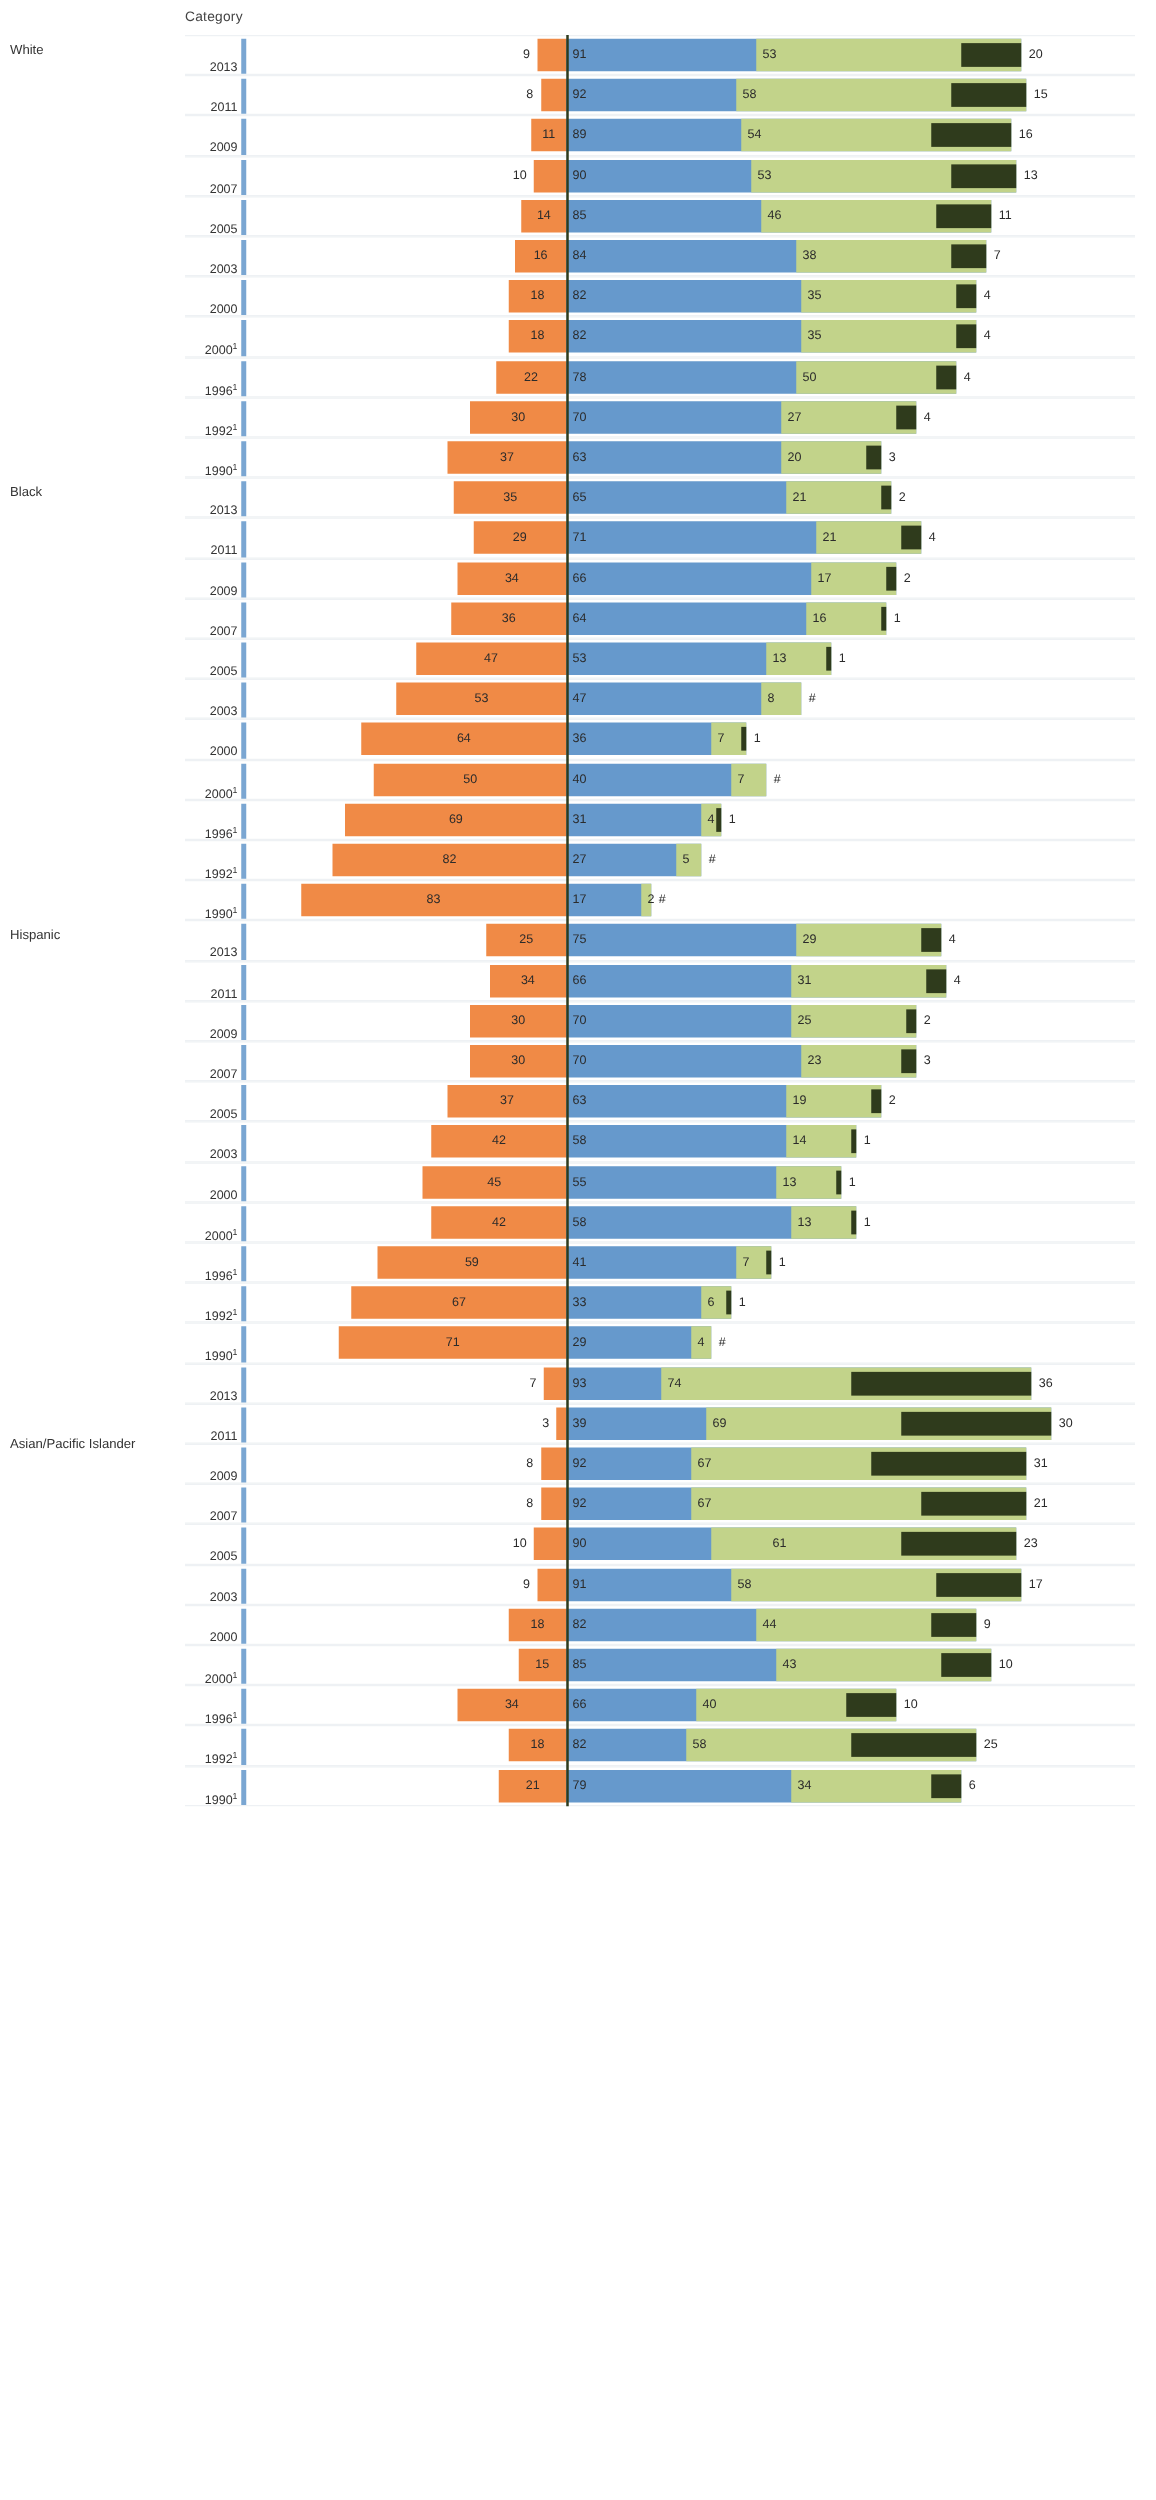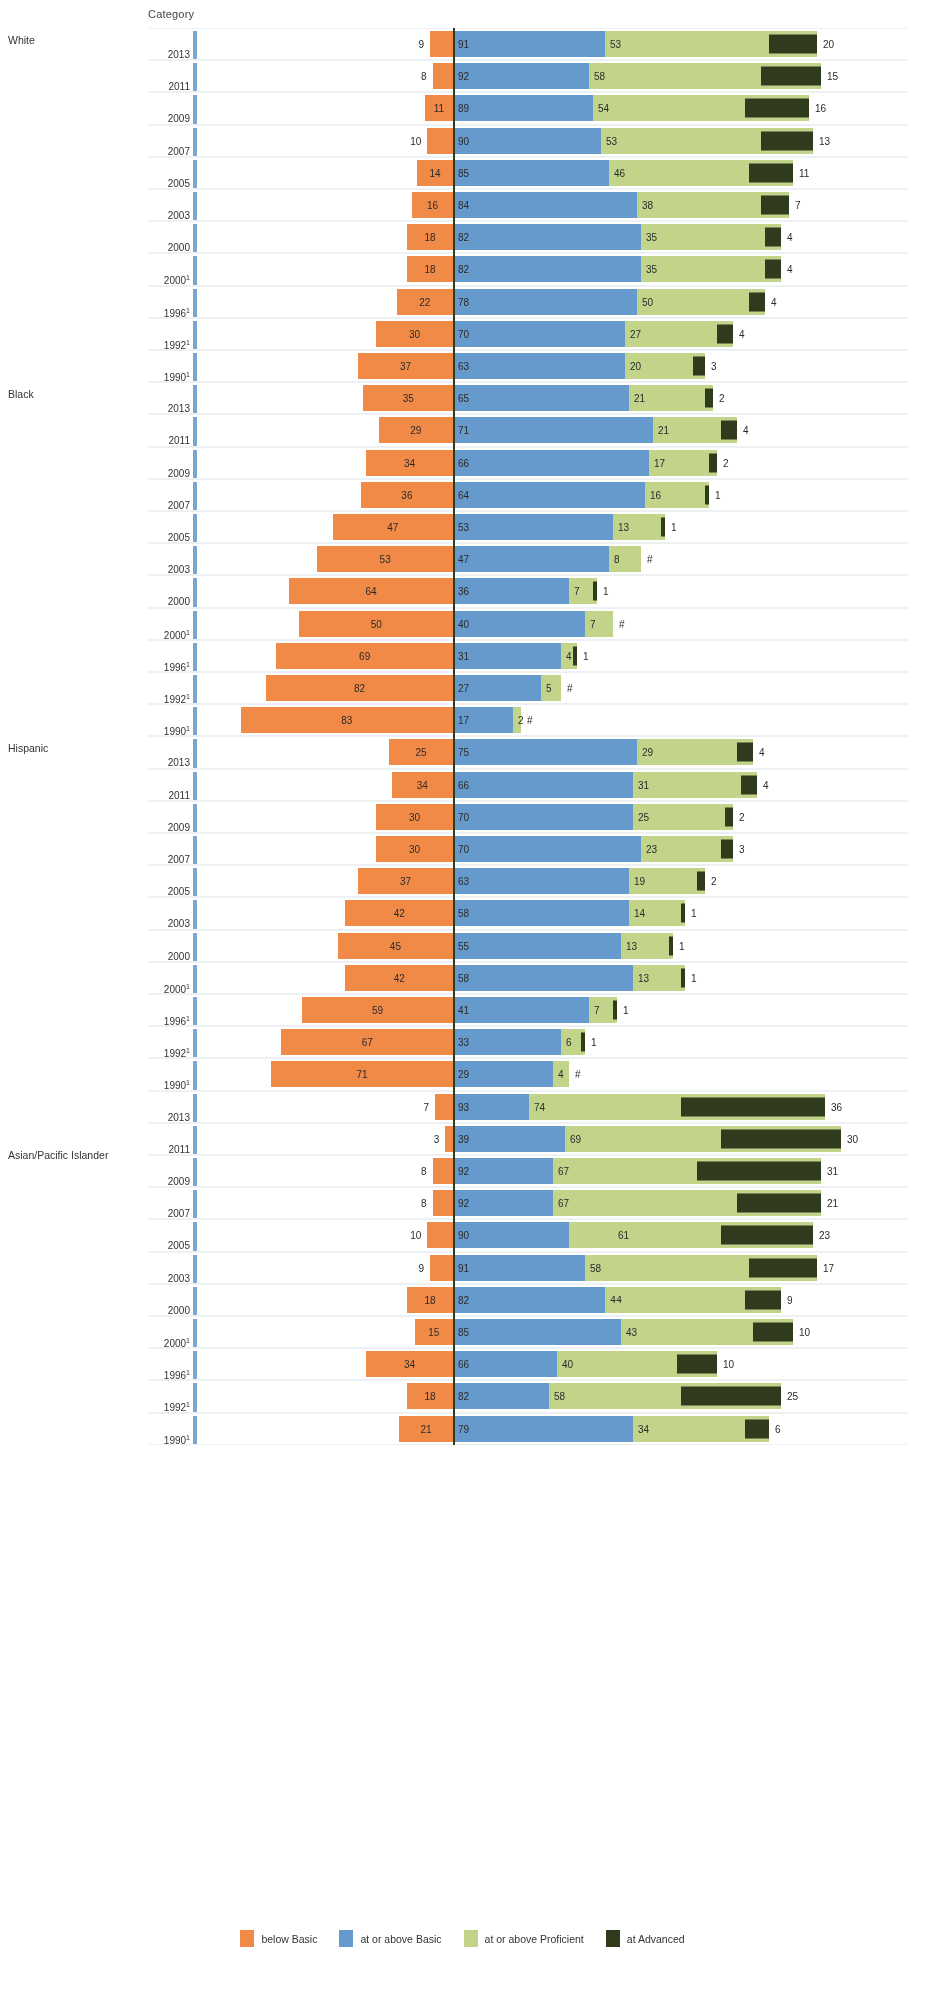--- a/index.html
+++ b/index.html
@@ -659,21 +659,21 @@
       <div class="row" style="top: 1283.8px; height: 32.2px;">
         <div class="ylabel" style="top: 20.1px;">2000</div>
         <div class="tick" style="top: 2px; height: 28.2px;"></div>
         <div class="plot">
           <div class="seg seg-below" style="left: 209.92px; width: 46.08px; height: 26px;"></div>
           <div class="seg seg-basic" style="left: 256px; width: 328px; height: 26px;"></div>
           <div class="seg seg-prof" style="left: 408px; width: 176px; height: 26px;"></div>
           <div class="seg seg-adv" style="left: 548px; width: 36px; height: 19px;"></div>
           <div class="seg-label" style="left: 209.92px; width: 46.08px; text-align: center;">18</div>
           <div class="seg-label" style="left: 261px; width: 30px; text-align: left;">82</div>
-          <div class="seg-label" style="left: 413px; width: 30px; text-align: left; font-family: Liberation Mono, monospace;">44</div>
+          <div class="seg-label" style="left: 413px; width: 30px; text-align: left;">44</div>
           <div class="seg-label" style="left: 590px; width: 30px; text-align: left;">9</div>
         </div>
       </div>
       <div class="row" style="top: 1316px; height: 32.2px;">
         <div class="ylabel" style="top: 20.1px;">2000<sup>1</sup></div>
         <div class="tick" style="top: 2px; height: 28.2px;"></div>
         <div class="plot">
           <div class="seg seg-below" style="left: 217.6px; width: 38.4px; height: 26px;"></div>
           <div class="seg seg-basic" style="left: 256px; width: 340px; height: 26px;"></div>
           <div class="seg seg-prof" style="left: 424px; width: 172px; height: 26px;"></div>
@@ -721,32 +721,14 @@
           <div class="seg seg-prof" style="left: 436px; width: 136px; height: 26px;"></div>
           <div class="seg seg-adv" style="left: 548px; width: 24px; height: 19px;"></div>
           <div class="seg-label" style="left: 202.24px; width: 53.76px; text-align: center;">21</div>
           <div class="seg-label" style="left: 261px; width: 30px; text-align: left;">79</div>
           <div class="seg-label" style="left: 441px; width: 30px; text-align: left;">34</div>
           <div class="seg-label" style="left: 578px; width: 30px; text-align: left;">6</div>
         </div>
       </div>
     </div>
 
-  <div class="legend" id="legend">
-      <div class="legend-item">
-        <span class="legend-swatch" style="background: rgb(240, 138, 70);"></span>
-        <span class="legend-text">below Basic</span>
-      </div>
-      <div class="legend-item">
-        <span class="legend-swatch" style="background: rgb(102, 153, 204);"></span>
-        <span class="legend-text">at or above Basic</span>
-      </div>
-      <div class="legend-item">
-        <span class="legend-swatch" style="background: rgb(194, 211, 138);"></span>
-        <span class="legend-text">at or above Proficient</span>
-      </div>
-      <div class="legend-item">
-        <span class="legend-swatch" style="background: rgb(47, 59, 28);"></span>
-        <span class="legend-text">at Advanced</span>
-      </div>
-    </div>
 <div class="zero-line" style="left: 453px; top: 28px; height: 1416.8px;"></div>
   </div>
 
 </body></html>

